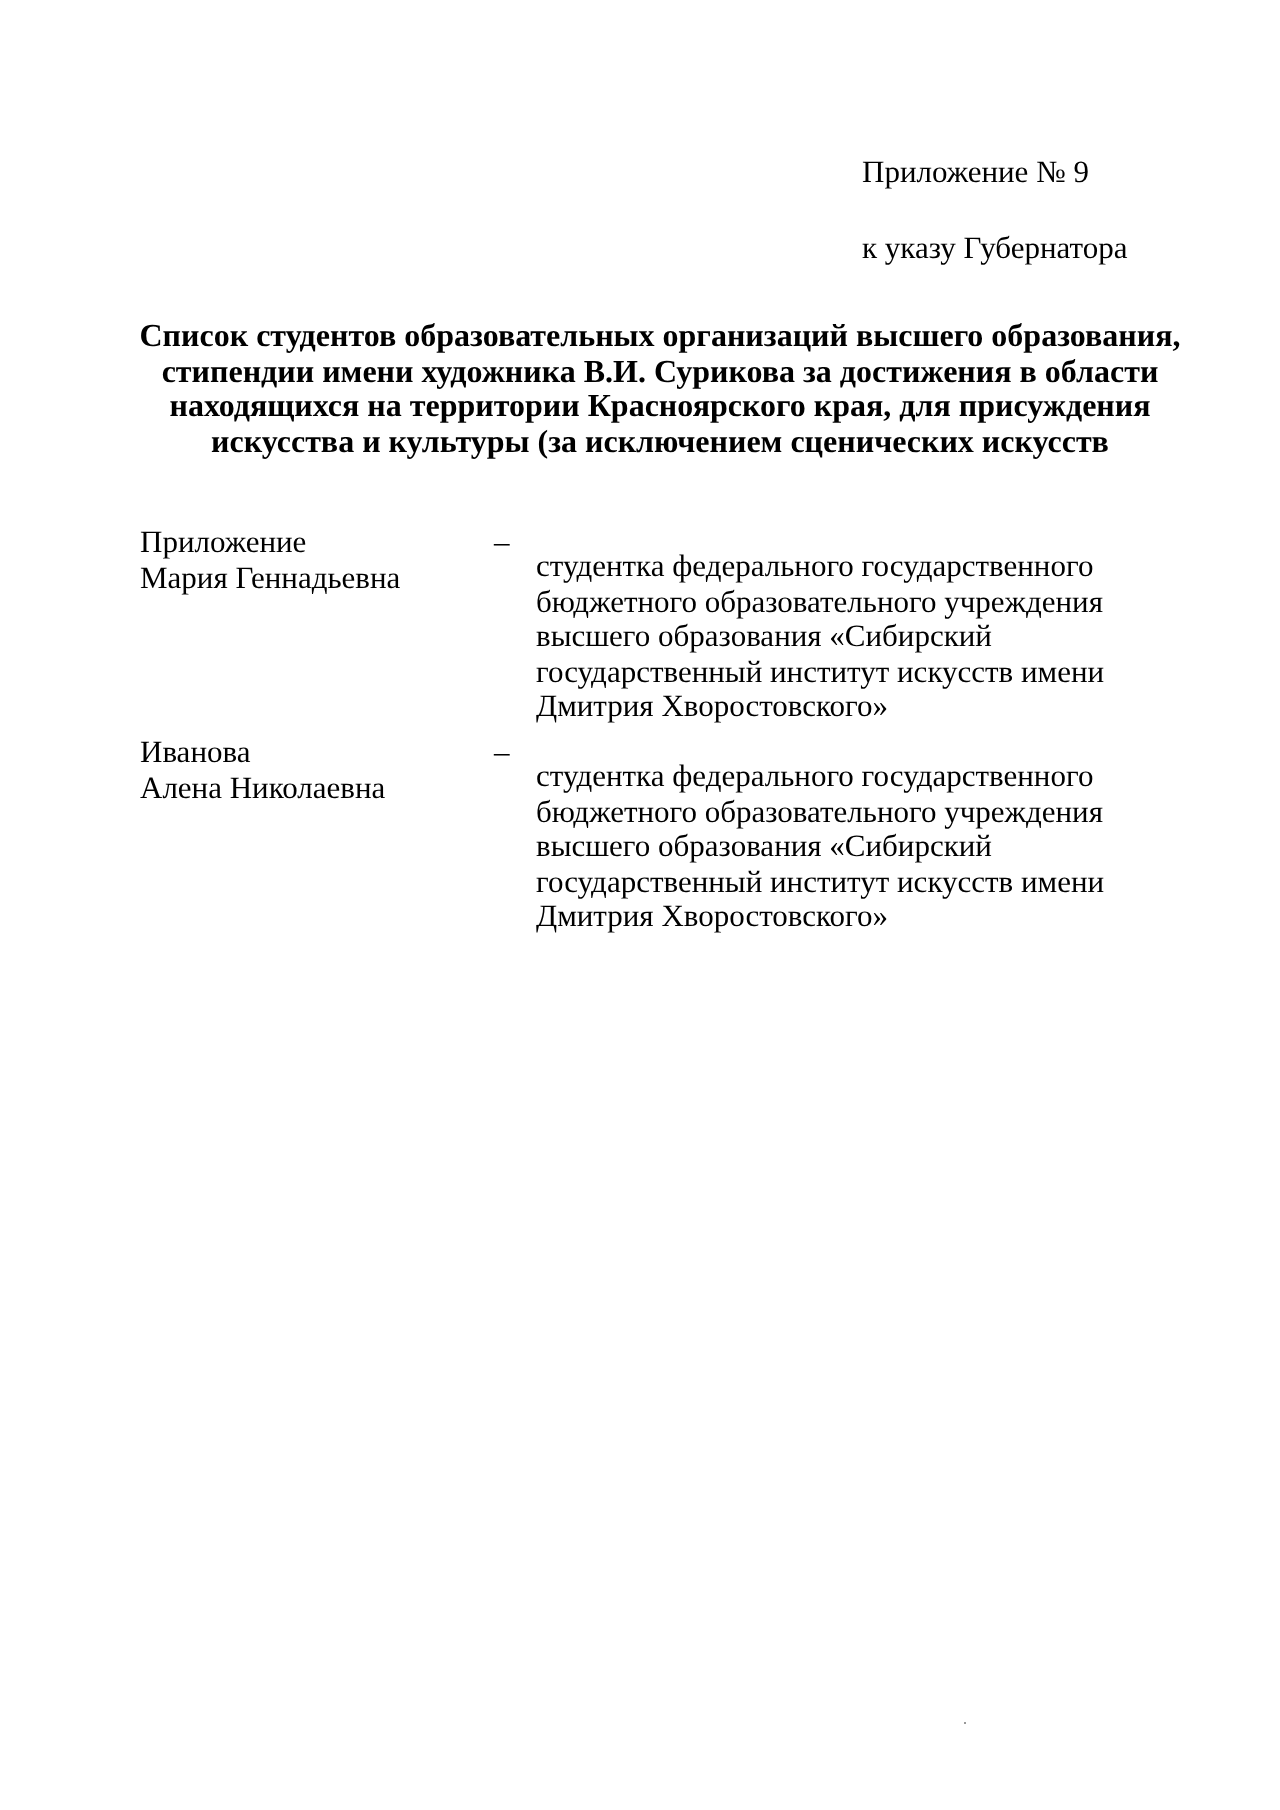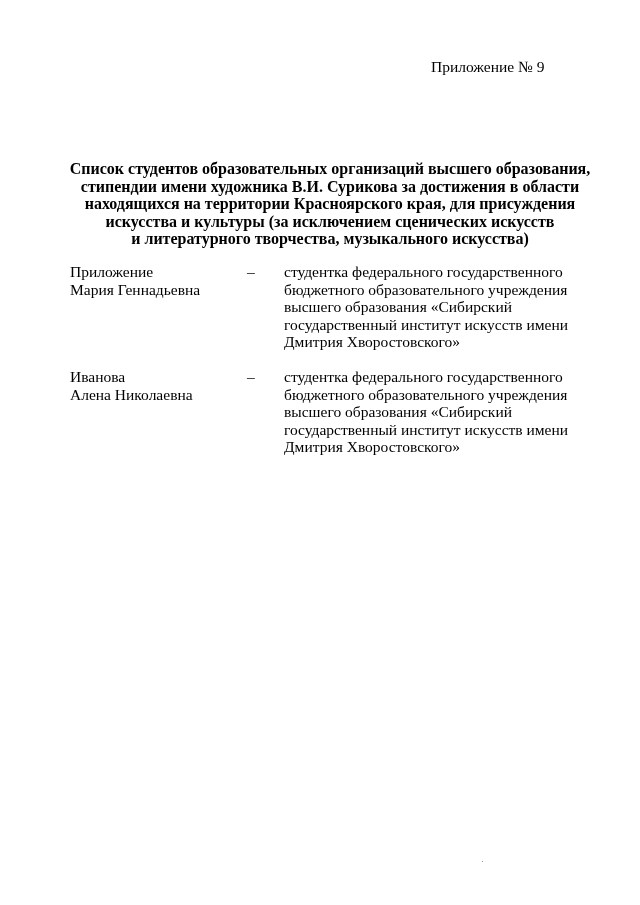--- a/index.html
+++ b/index.html
@@ -4,46 +4,46 @@
   <style>
     html, body { margin: 0; padding: 0; background: #ffffff; }
     body {
       width: 640px; height: 905px; position: relative; overflow: hidden;
       font-family: "Liberation Serif", serif; color: #000;
     }
     .appendix {
       position: absolute; left: 431px; top: 58px;
       font-size: 15.5px; line-height: 17.5px;
     }
-    .appendix div { white-space: nowrap; }
+    .appendix div { white-space: nowrap; margin-top: 20px; }
     .title {
       position: absolute; left: 60px; top: 160px; width: 540px;
       text-align: center; font-weight: bold; font-size: 16px; line-height: 17.6px;
     }
     .title div { white-space: nowrap; }
     .entry { position: absolute; left: 70px; width: 520px; font-size: 15.5px; line-height: 17.5px; }
     .entry .name { position: absolute; left: 0; top: 0; }
     .entry .dash { position: absolute; left: 177px; top: 0; }
-    .entry .desc { position: absolute; left: 198px; top: 0; margin-left: 16px; }
+    .entry .desc { position: absolute; left: 198px; top: 12px; }
     .entry div div { white-space: nowrap; }
     .speck { position: absolute; left: 482px; top: 861px; width: 1px; height: 1px; background: #999; }
   </style>
 </head>
 <body>
 
 <div class="appendix">
   <div>Приложение № 9</div>
+  <div>к указу Губернатора</div>
 </div>
 
 <div class="title">
   <div>Список студентов образовательных организаций высшего образования,</div>
   <div>стипендии имени художника В.И. Сурикова за достижения в области</div>
   <div>находящихся на территории Красноярского края, для присуждения</div>
   <div>искусства и культуры (за исключением сценических искусств</div>
-  <div>и литературного творчества, музыкального искусства)</div>
 </div>
 
 <div class="entry" style="top:263px;">
   <div class="name">
     <div>Приложение</div>
     <div>Мария Геннадьевна</div>
   </div>
   <div class="dash">–</div>
   <div class="desc">
     <div>студентка федерального государственного</div>

